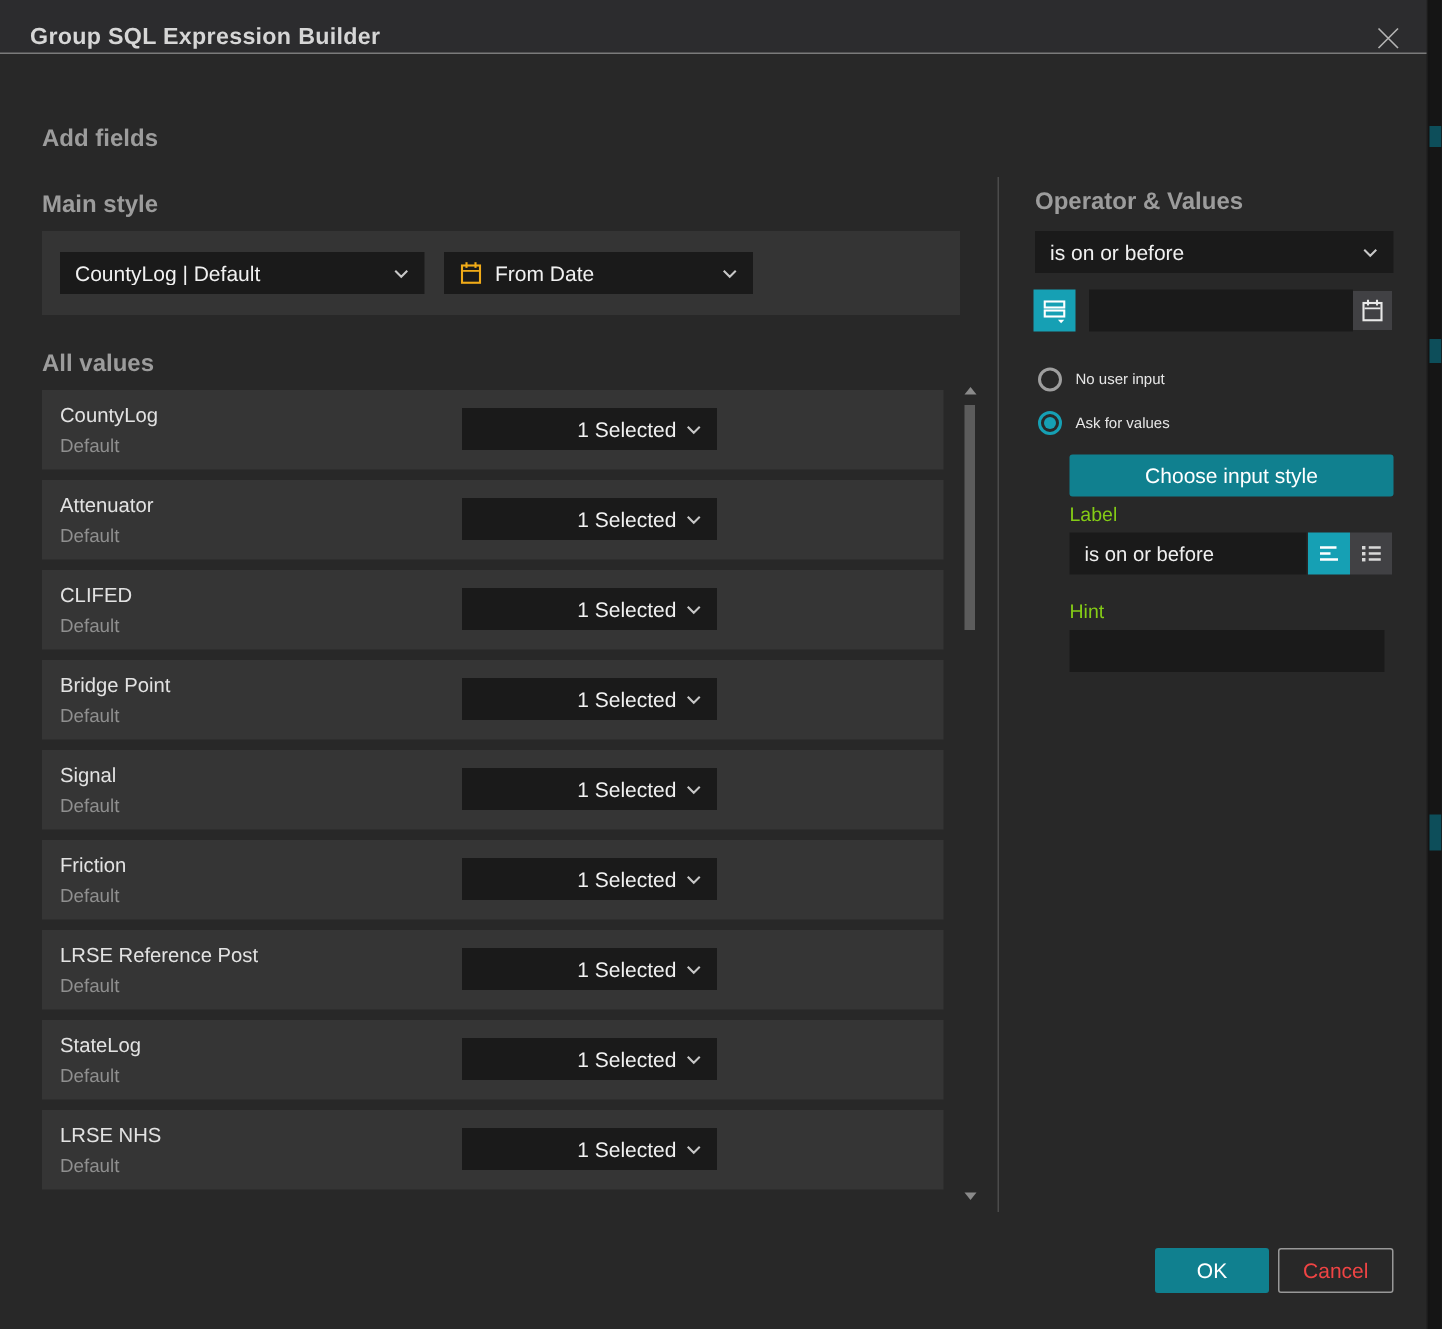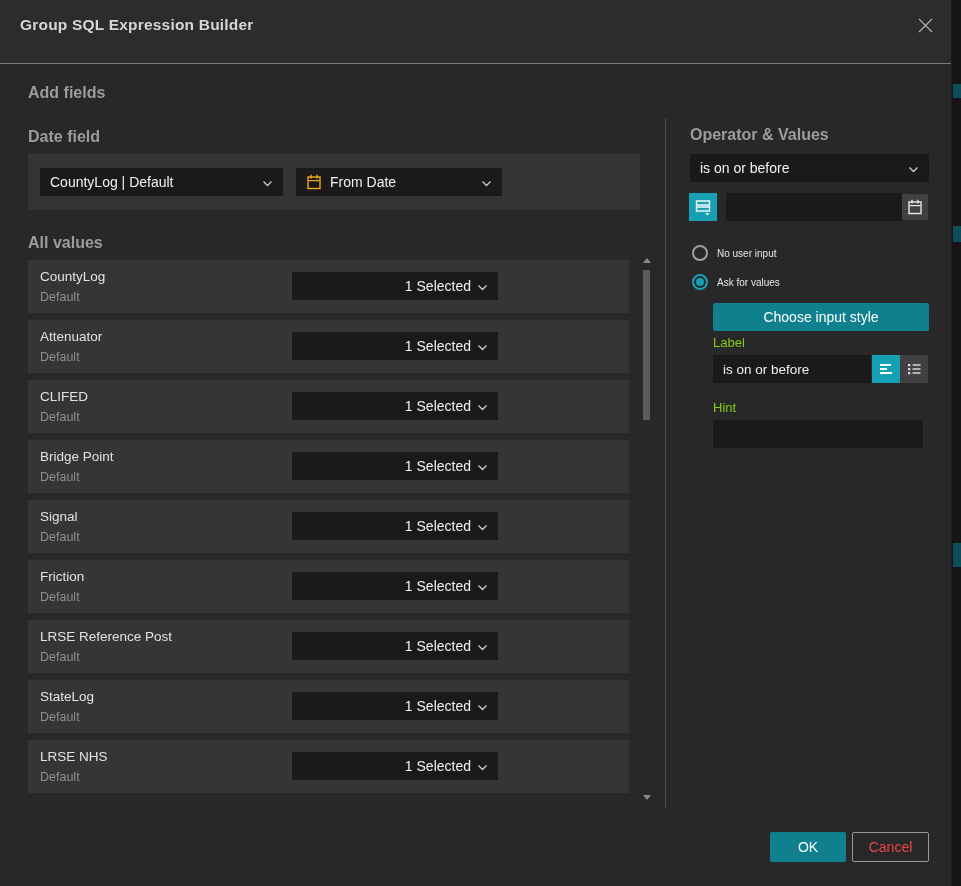--- a/index.html
+++ b/index.html
@@ -4,21 +4,21 @@
 <style>
   * { margin:0; padding:0; box-sizing:border-box; }
   html,body { width:961px; height:886px; }
   body { font-family:"Liberation Sans", sans-serif; background:#141414; overflow:hidden; }
   .screen { position:relative; width:961px; height:886px; background:#141414; }
 
   .dialog { position:absolute; left:0; top:0; width:952px; height:886px;
             background:#282828; border-right:1px solid #1c1c1c; }
 
   
-  .dlg-header { position:absolute; left:0; top:0; width:100%; height:64px;
+  .dlg-header { position:absolute; left:0; top:0; width:100%; height:36px;
                 background:#2c2c2e; border-bottom:1px solid #7b7b7b; }
   .dlg-title { position:absolute; left:20px; top:0; line-height:50px;
                font-size:15.5px; font-weight:700; color:#d6d6d6; letter-spacing:.2px; }
   .close-btn { position:absolute; right:8px; top:7px; width:36px; height:36px;
                background:transparent; border:none; cursor:pointer;
                display:flex; align-items:center; justify-content:center; }
 
   
   .heading { position:absolute; font-size:16px; font-weight:700; color:#9c9c9c; }
 
@@ -36,21 +36,21 @@
   .main-field-panel { position:absolute; left:28px; top:154px; width:612px; height:56px;
                       background:#343434; }
   .cal-gold { color:var(--gold); margin-right:8px; flex:none; display:flex; }
 
   
   .fields-list { position:absolute; left:28px; top:260px; width:601px;text-align:right; }
   .field-row { position:relative; width:601px; height:53px; background:#353535;
                margin-bottom:7px; }
   .field-name { position:absolute; left:12px; top:9px; font-size:13.5px; color:#e2e2e2; }
   .field-sub  { position:absolute; left:12px; top:30px; font-size:12.5px; color:#8f8f8f; }
-  .field-row .select { left:264px; top:12px; width:206px; }
+  .field-row .select { left:280px; top:12px; width:170px; }
 
   
   .scrollbar { position:absolute; left:643px; top:256px; width:7px; height:546px; }
   .sb-arrow-up { position:absolute; left:0; top:2px; width:0; height:0;
                  border-left:4px solid transparent; border-right:4px solid transparent;
                  border-bottom:5px solid #8a8a8a; cursor:pointer; }
   .sb-thumb { position:absolute; left:0; top:14px; width:7px; height:150px;
               background:#5c5c5c; cursor:pointer; }
   .sb-arrow-down { position:absolute; left:0; bottom:2px; width:0; height:0;
                    border-left:4px solid transparent; border-right:4px solid transparent;
@@ -97,21 +97,21 @@
       <button class="close-btn">
         <span style="display:flex;">
           <svg width="19" height="19" viewBox="0 0 19 19">
               <path d="M3 3l13 13M16 3L3 16" stroke="#b4b4b4" stroke-width="1.1" fill="none"></path>
             </svg>
         </span>
       </button>
     </div>
 
     <div class="heading" style="left:28px; top:84px;">Add fields</div>
-    <div class="heading" style="left:28px; top:128px;">Date field</div>
+    <div class="heading" style="left:28px; top:128px;">Main style</div>
 
     <div class="main-field-panel">
       <div class="select" style="left:12px; top:14px; width:243px;gap:24px;">
         <span class="sel-text">CountyLog | Default</span>
         <span class="chev">
           <svg width="11" height="7" viewBox="0 0 11 7">
               <path d="M1.5 1.5 5.5 5.5 9.5 1.5" fill="none" stroke="#c8c8c8" stroke-width="1.4"></path>
             </svg>
         </span>
       </div>

